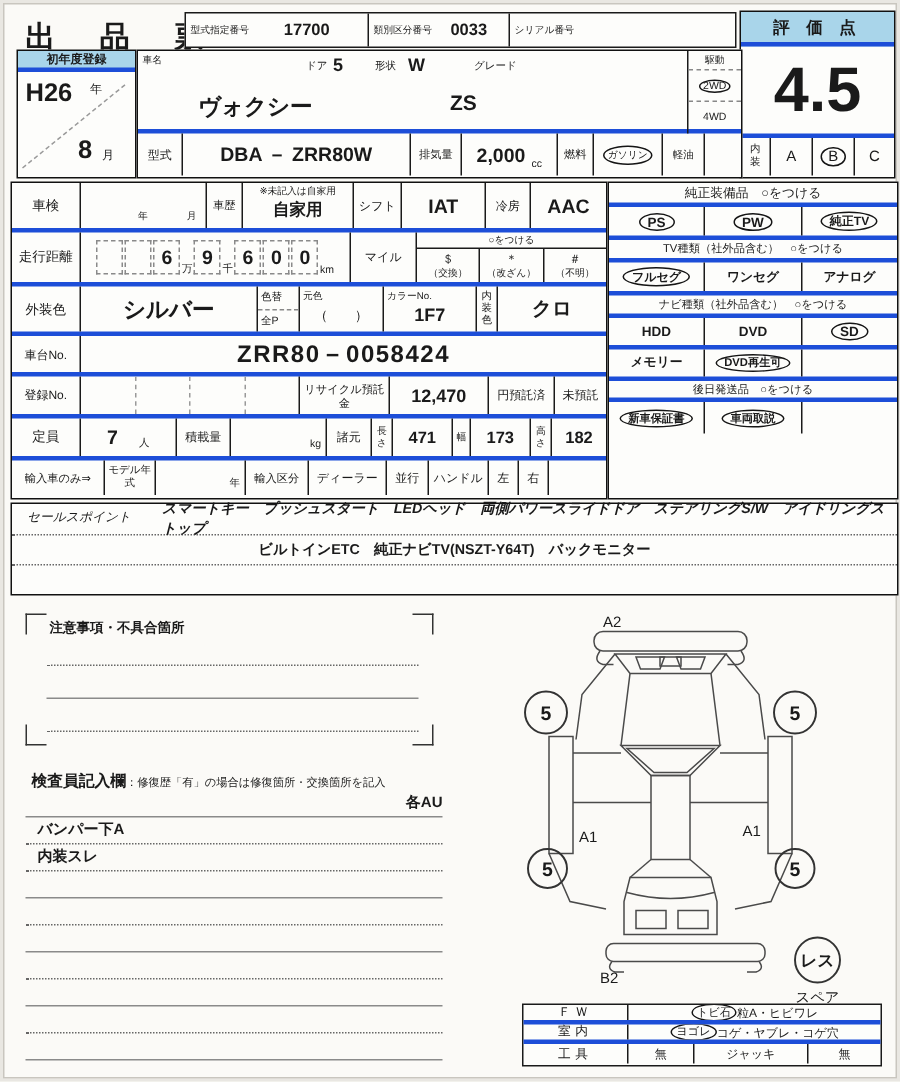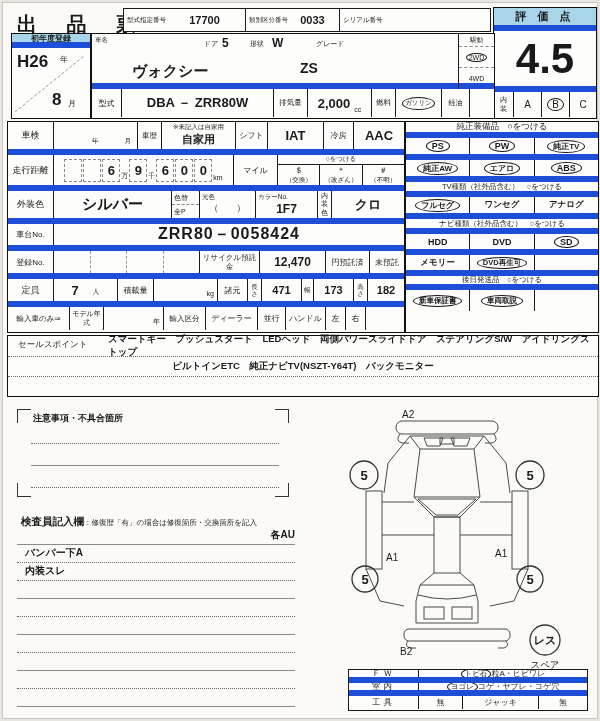--- a/index.html
+++ b/index.html
@@ -11,21 +11,21 @@
   }
   .sheet { position:absolute; left:2px; top:2px; width:596px; height:717px;
            background:#fbfaf7; border:1px solid #c9c6bf; }
   .abs { position:absolute; }
   .bx  { border:1px solid #1a1a1a; background:#fdfdfb; }
   .bx2 { border:1.5px solid #111; background:#fdfdfb; }
   .row { display:flex; }
   .c { border-right:1px solid #1a1a1a; display:flex; align-items:center;
        justify-content:center; min-width:0; overflow:hidden; position:relative; }
   .c.last { border-right:none; }
-  .bb { border-bottom:6px solid #1d4ed8; }
+  .bb { border-bottom:3px solid #1d4ed8; }
   .blue { background:#a9d5ea; }
   .b { font-weight:bold; }
   .f7 { font-size:7px; } .f8 { font-size:8px; } .f9 { font-size:9px; }
   .f10 { font-size:10px; } .f11 { font-size:11px; } .f13 { font-size:13px; }
   .f15 { font-size:15px; }
   .circ { border:1.5px solid #151515; border-radius:50%; padding:0 5px; display:inline-block; text-align:center; }
   .vert { display:block; width:9px; word-break:break-all; line-height:1.15; text-align:center; }
   .dotl { border-bottom:1px dotted #666; }
   .soll { border-bottom:1px solid #8a8a8a; }
   .digitbox { border:1px dashed #8a8a8a; width:18px; height:23px; display:flex;
@@ -262,31 +262,20 @@
       <div class="eqcell">
           <span class="circ">PS</span>
         </div>
       <div class="eqcell">
           <span class="circ">PW</span>
         </div>
       <div class="eqcell last">
           <span class="circ" style="font-size:8px;">純正TV</span>
         </div>
     </div>
-    <div class="row bb" style="height:22px;">
-      <div class="eqcell">
-          <span class="circ" style="font-size:8px;">純正AW</span>
-        </div>
-      <div class="eqcell">
-          <span class="circ" style="font-size:8px;">エアロ</span>
-        </div>
-      <div class="eqcell last">
-          <span class="circ">ABS</span>
-        </div>
-    </div>
     <div class="hdr bb" style="height:15px;">TV種類（社外品含む）　○をつける</div>
     <div class="row bb" style="height:22px;">
       <div class="eqcell">
           <span class="circ" style="font-size:8px;">フルセグ</span>
         </div>
       <div class="eqcell" style="font-size:8.5px;">
           <span>ワンセグ</span>
         </div>
       <div class="eqcell last" style="font-size:8.5px;">
           <span>アナログ</span>
@@ -323,21 +312,21 @@
       <div class="eqcell">
           <span class="circ" style="font-size:7.5px;">車両取説</span>
         </div>
       <div class="eqcell last">
           <span></span>
         </div>
     </div>
   </div>
 
   <div class="abs bx2" style="left:4px; top:332px; width:592px; height:62px;">
-    <div style="position:relative; height:21px; border-bottom:1px dotted #666; display:flex; align-items:center; ">
+    <div style="position:relative; height:21px; border-bottom:1px dotted #666; display:flex; align-items:center; font-style:italic;">
       <span class="abs" style="left:10px; top:3px; font-size:8.5px;">セールスポイント</span>
       <span class="b" style="font-size:9.5px; margin-left:100px;">スマートキー　プッシュスタート　LEDヘッド　両側パワースライドドア　ステアリングS/W　アイドリングストップ</span>
     </div>
     <div style="height:20px; border-bottom:1px dotted #666; display:flex; align-items:center; justify-content:center;">
       <span class="b" style="font-size:9.5px;">ビルトインETC　純正ナビTV(NSZT-Y64T)　バックモニター</span>
     </div>
     <div style="height:19px;"></div>
   </div>
 
   <div class="abs" style="left:14px; top:406px; width:272px; height:88px;">

